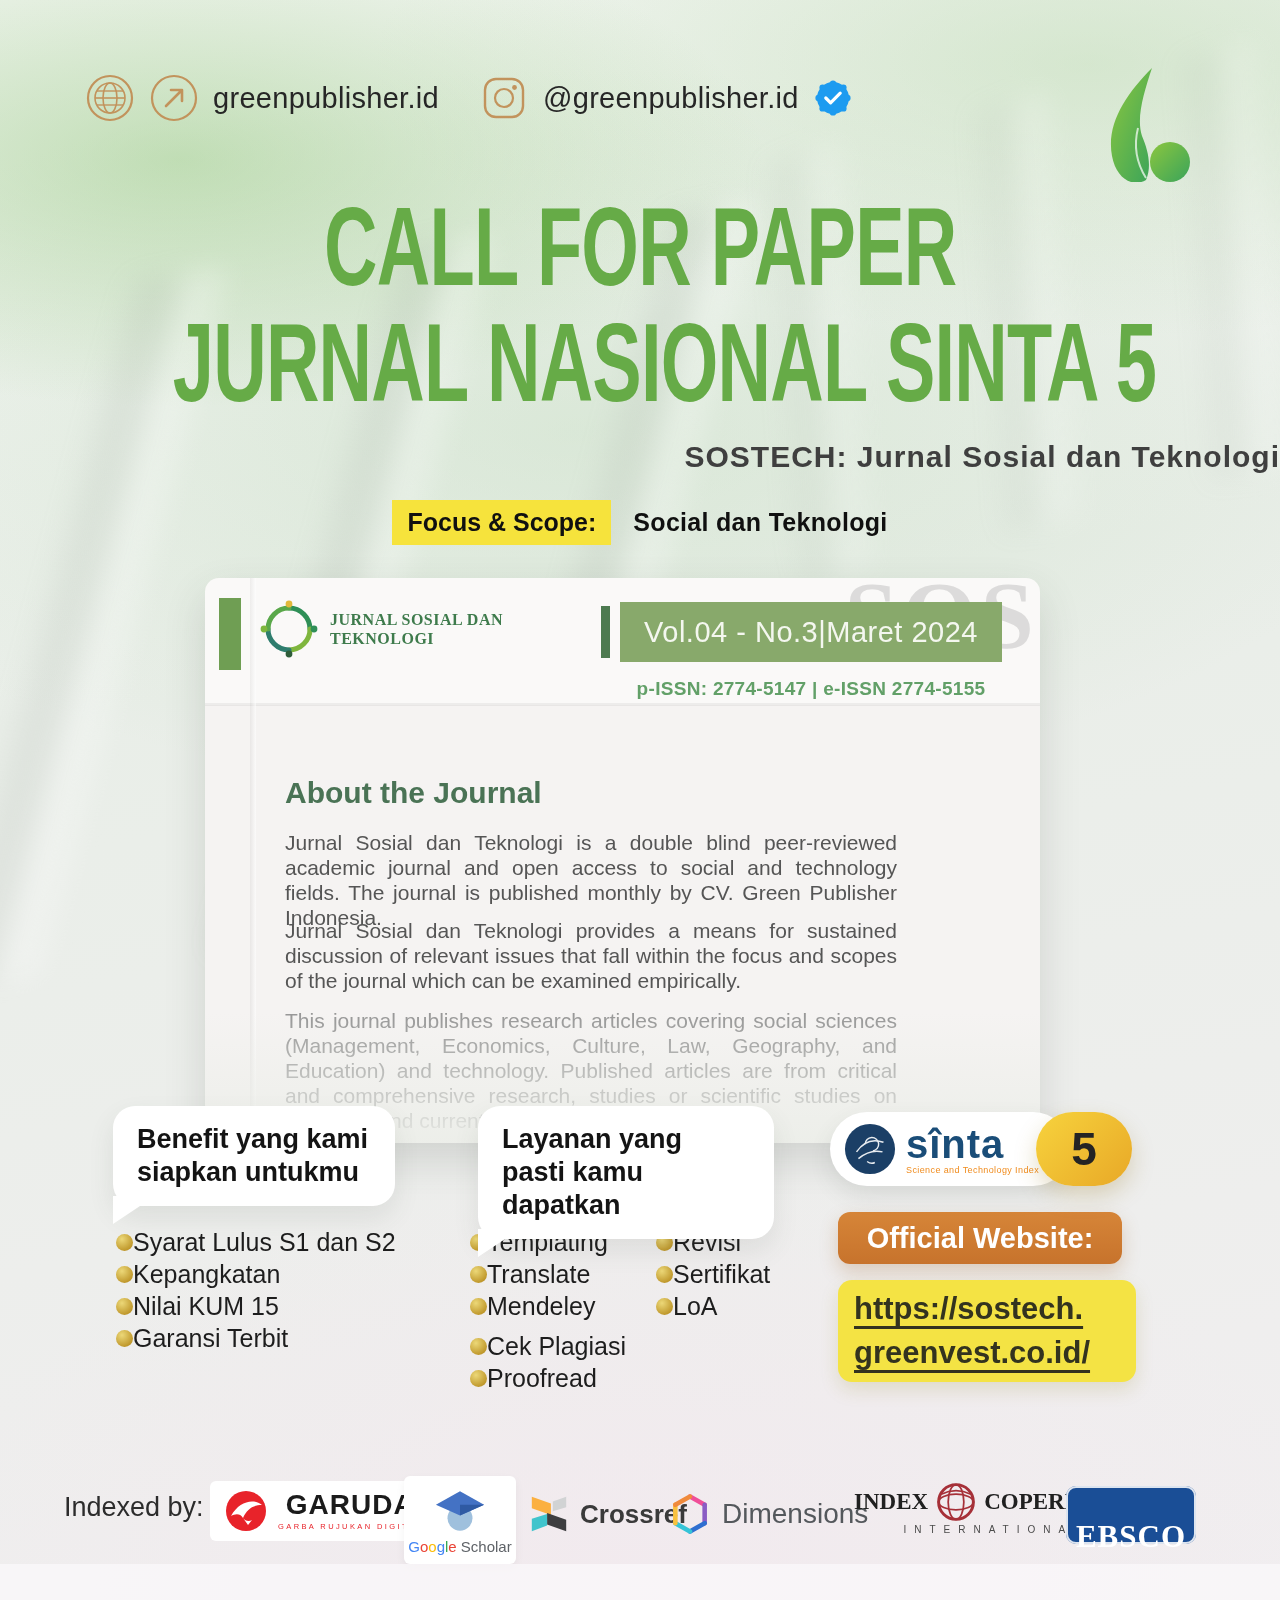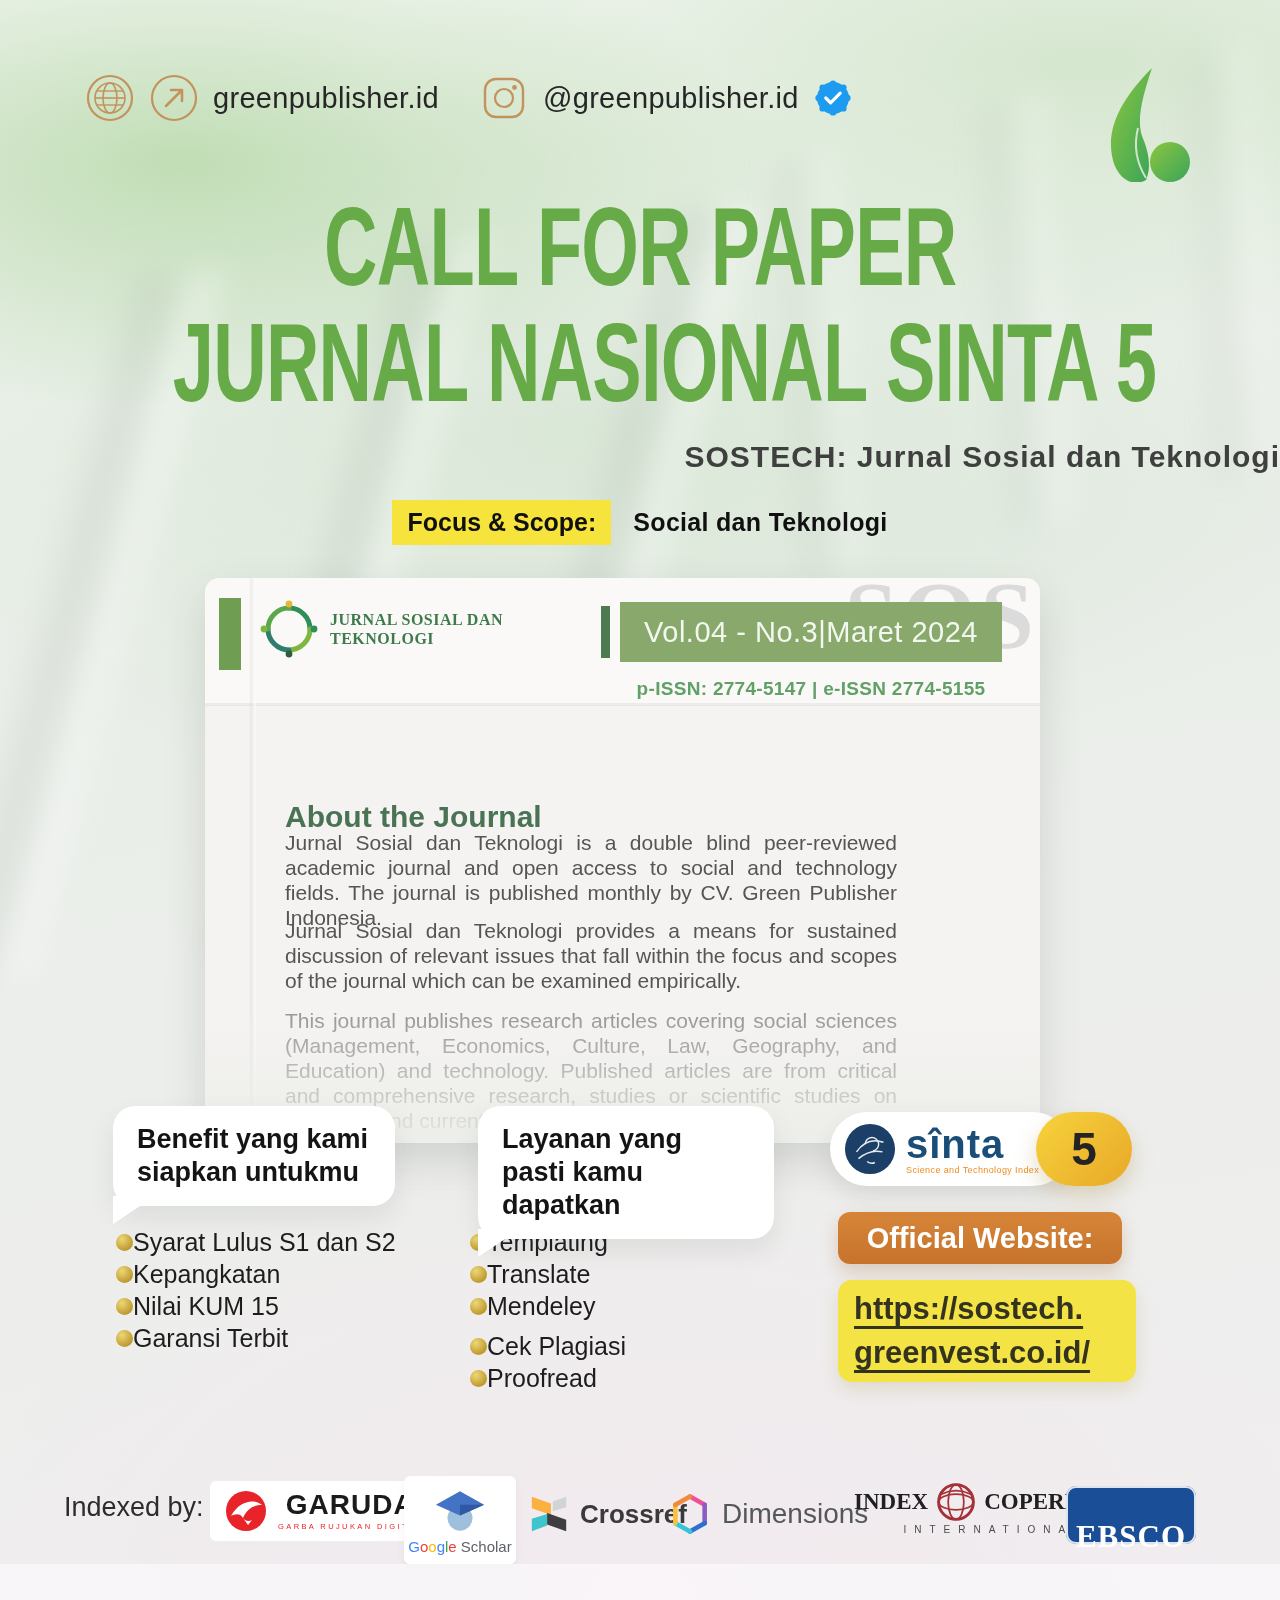--- a/index.html
+++ b/index.html
@@ -63,21 +63,21 @@
     font-family:"Liberation Serif", serif; font-weight:bold; font-size:96px; line-height:88px;
     color:rgba(170,170,170,.38); letter-spacing:4px; }
   .cover .logo-row { position:absolute; left:55px; top:22px; display:flex; align-items:center; gap:12px; }
   .cover .logo-text { font-family:"Liberation Serif", serif; font-weight:bold; font-size:16px;
     line-height:19px; color:#3e7b4c; letter-spacing:.5px; }
   .cover .vol-tick { position:absolute; left:396px; top:28px; width:9px; height:52px; background:#4d7a50; }
   .cover .vol-box { position:absolute; left:415px; top:24px; width:382px; height:60px; background:#88a96b;
     display:flex; align-items:center; justify-content:center; color:#f4f7ef; font-size:29px; letter-spacing:.5px; }
   .cover .issn { position:absolute; left:415px; top:100px; width:382px; text-align:center;
     color:#62a068; font-size:19px; font-weight:bold; letter-spacing:.3px; }
-  .cover .about-h { position:absolute; left:80px; top:198px; font-size:30px; font-weight:bold; color:#4a7355;margin-top:24px; }
+  .cover .about-h { position:absolute; left:80px; top:198px; font-size:30px; font-weight:bold; color:#4a7355; }
   .cover p { position:absolute; left:80px; width:612px; font-size:21px; line-height:25px;
     color:#555; text-align:justify; }
   .cover .p1 { top:252px; } .cover .p2 { top:340px; } .cover .p3 { top:430px; color:#979797; }
   .cover .fade { position:absolute; left:0; right:0; bottom:0; height:130px;
     background:linear-gradient(rgba(240,240,238,0), rgba(236,238,233,.95)); }
 
   
   .bubble { position:absolute; background:#fff; border-radius:22px; padding:17px 24px;
     font-size:27px; line-height:33px; font-weight:bold; color:#141414;
     box-shadow:0 12px 26px rgba(70,80,70,.10); z-index:4; }
@@ -307,20 +307,34 @@
   <ul class="check-list lst-svc1b">
     <li>
         <span class="dot"></span>
         <span>Cek Plagiasi</span>
       </li>
     <li>
         <span class="dot"></span>
         <span>Proofread</span>
       </li>
   </ul>
+  <ul class="check-list lst-svc2">
+    <li>
+        <span class="dot"></span>
+        <span>Revisi</span>
+      </li>
+    <li>
+        <span class="dot"></span>
+        <span>Sertifikat</span>
+      </li>
+    <li>
+        <span class="dot"></span>
+        <span>LoA</span>
+      </li>
+  </ul>
 
   <div class="official">Official Website:</div>
   <div class="urlbox">
     <span>https://sostech.</span><br>
     <span>greenvest.co.id/</span>
   </div>
 
   <div class="footer-label">Indexed by:</div>
 
   <div class="flogo garuda">

